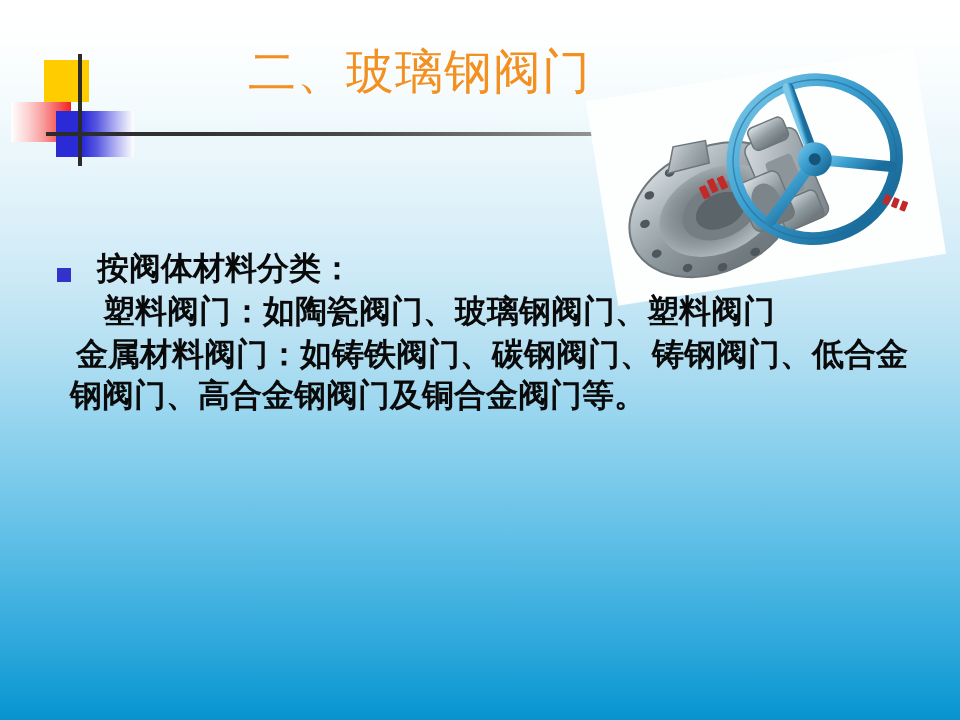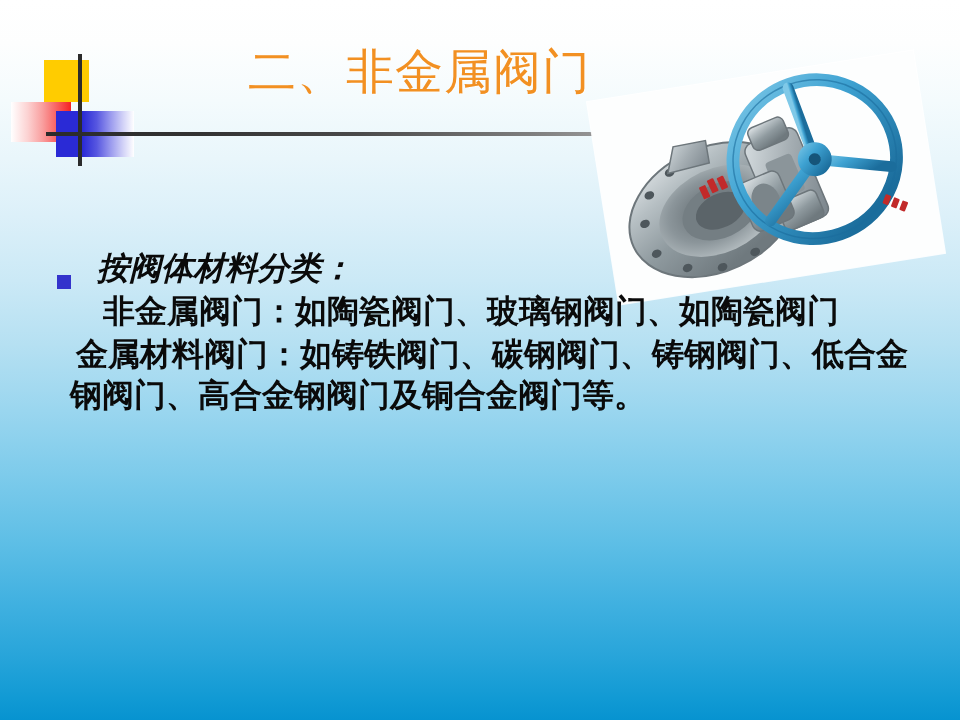--- a/index.html
+++ b/index.html
@@ -74,21 +74,21 @@
   .photo .art{position:absolute;inset:0;}
 
   
   .body-block{
     position:absolute;left:52px;top:248px;width:880px;
     color:#0a0a0a;
     font-size:32px;line-height:41px;
     font-family:"Liberation Serif","DejaVu Serif",serif;
     font-weight:700;
   }
-  .bullet-row{display:flex;align-items:flex-end;font-style:italic;}
+  .bullet-row{display:flex;align-items:center;}
   .bullet-mark{
     width:14px;height:14px;background:#3333cc;
     margin:12px 26px 0 5px;flex:none;
   }
   .bullet-text{flex:1;}
   .para{margin-left:45px;text-indent:6px;}
   .para.p1{margin-top:2px;}
   .para.p2{margin-top:2px;margin-left:18px;}
 </style>
 </head>
@@ -97,21 +97,21 @@
 <div id="slide">
 
   <div class="deco">
     <div class="deco-yellow"></div>
     <div class="deco-red"></div>
     <div class="deco-blue"></div>
     <div class="deco-vline"></div>
   </div>
   <div class="deco-hline"></div>
 
-  <div class="title">二、非金属阀门</div>
+  <div class="title">二、玻璃钢阀门</div>
 
   <div class="photo">
     <div class="plate"></div>
     <svg class="art" viewBox="0 0 330 205" preserveAspectRatio="none">
       <defs>
         <linearGradient id="steel" x1="0" y1="0" x2="0.4" y2="1">
           <stop offset="0" stop-color="#e6eaec"></stop>
           <stop offset="0.30" stop-color="#b6bfc3"></stop>
           <stop offset="0.60" stop-color="#8f9a9f"></stop>
           <stop offset="1" stop-color="#6f797e"></stop>
@@ -197,18 +197,18 @@
     </svg>
   </div>
 
   <div class="body-block">
 
     <div class="bullet-row">
       <span class="bullet-mark"></span>
       <span class="bullet-text">按阀体材料分类：</span>
     </div>
 
-    <div class="para p1">非金属阀门：如陶瓷阀门、玻璃钢阀门、如陶瓷阀门</div>
+    <div class="para p1">塑料阀门：如陶瓷阀门、玻璃钢阀门、塑料阀门</div>
 
     <div class="para p2">金属材料阀门：如铸铁阀门、碳钢阀门、铸钢阀门、低合金钢阀门、高合金钢阀门及铜合金阀门等。</div>
   </div>
 
 </div>
 
 </body></html>

